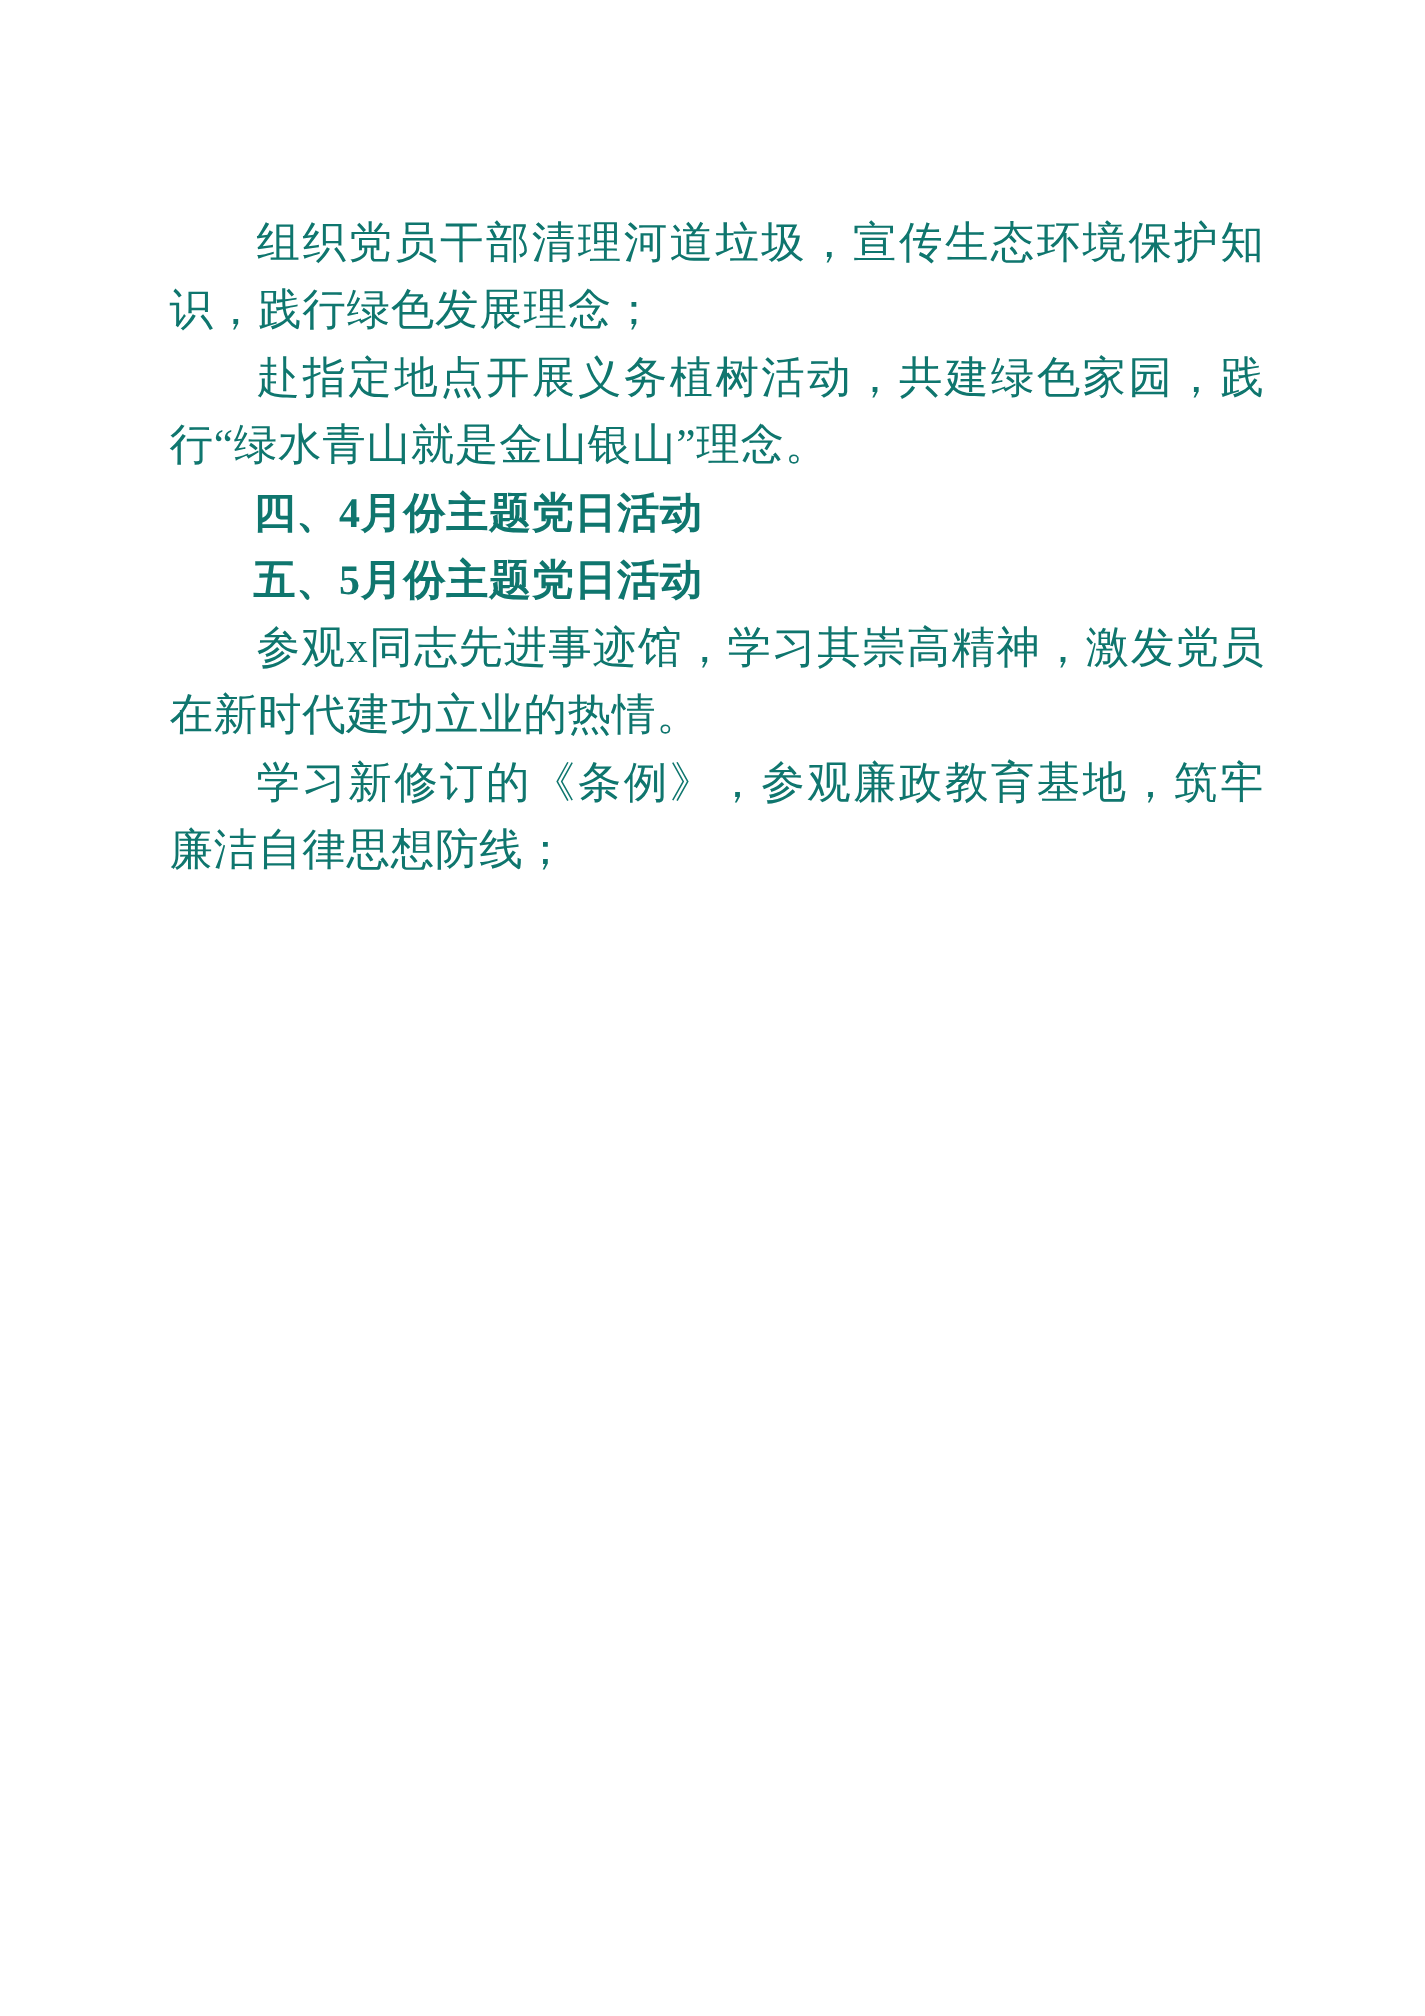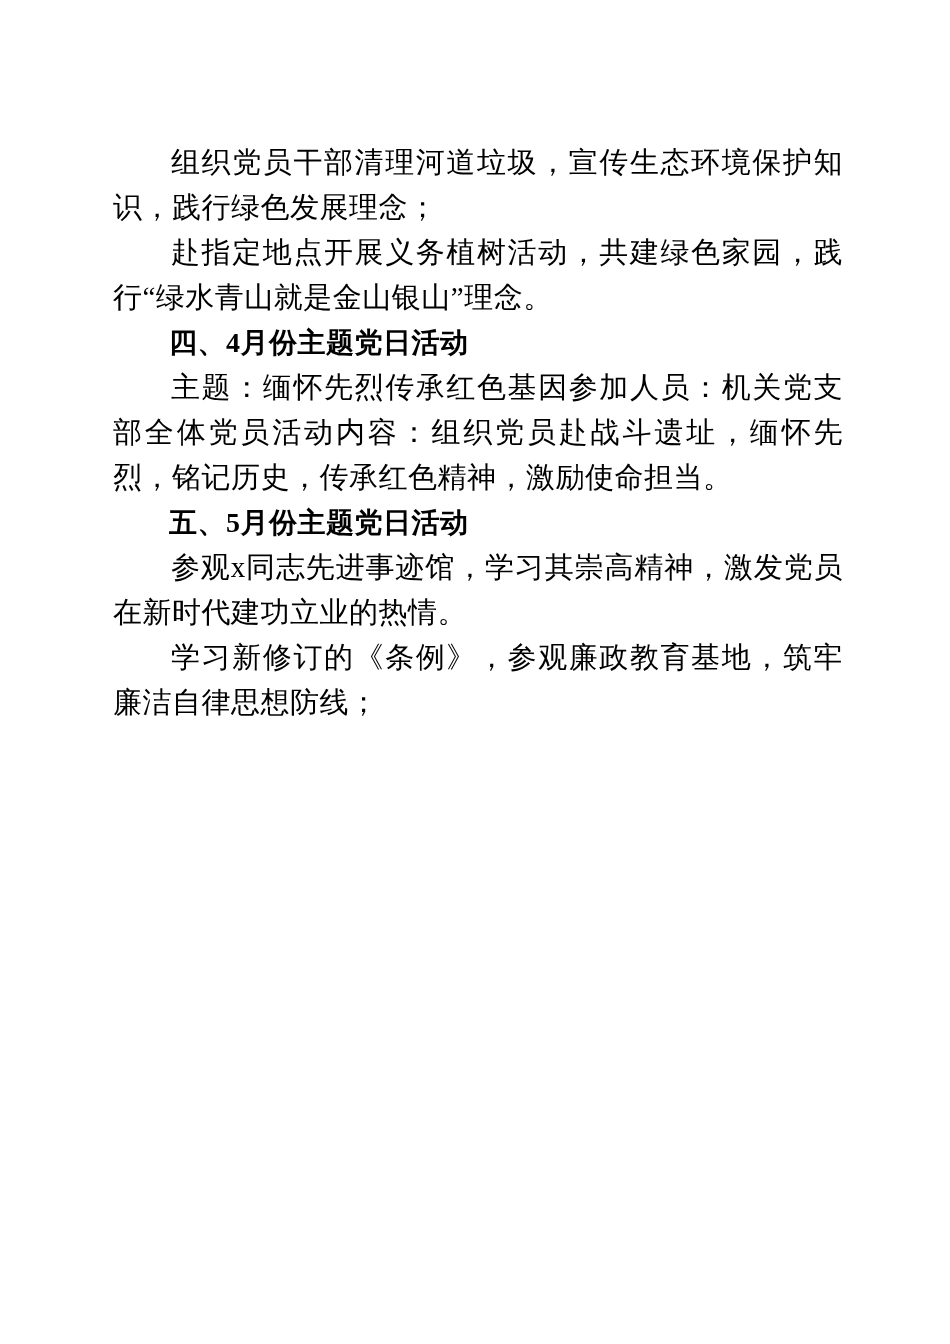--- a/index.html
+++ b/index.html
@@ -13,21 +13,21 @@
     height: 1344px;
     background: #ffffff;
     overflow: hidden;
     font-family: "Liberation Serif", "DejaVu Serif", serif;
   }
   .content {
     position: absolute;
     left: 113px;
     top: 140px;
     width: 730px;
-    color: #000000;
+    color: #0f766e;
     font-size: 29px;
     line-height: 45px;
     text-align: justify;
     letter-spacing: 0.5px;
   }
   .para {
     margin: 0;
     padding: 0;
     text-indent: 2em;
     font-weight: 400;
@@ -43,18 +43,17 @@
   }
 </style>
 </head>
 <body>
 
 <div class="page">
   <div class="content">
     <p class="para">组织党员干部清理河道垃圾，宣传生态环境保护知识，践行绿色发展理念；</p>
     <p class="para">赴指定地点开展义务植树活动，共建绿色家园，践行“绿水青山就是金山银山”理念。</p>
     <h3 class="heading">四、4月份主题党日活动</h3>
-    <p class="para">主题：缅怀先烈传承红色基因参加人员：机关党支部全体党员活动内容：组织党员赴战斗遗址，缅怀先烈，铭记历史，传承红色精神，激励使命担当。</p>
     <h3 class="heading">五、5月份主题党日活动</h3>
     <p class="para">参观x同志先进事迹馆，学习其崇高精神，激发党员在新时代建功立业的热情。</p>
     <p class="para">学习新修订的《条例》，参观廉政教育基地，筑牢廉洁自律思想防线；</p>
   </div>
 </div>
 
 </body></html>

